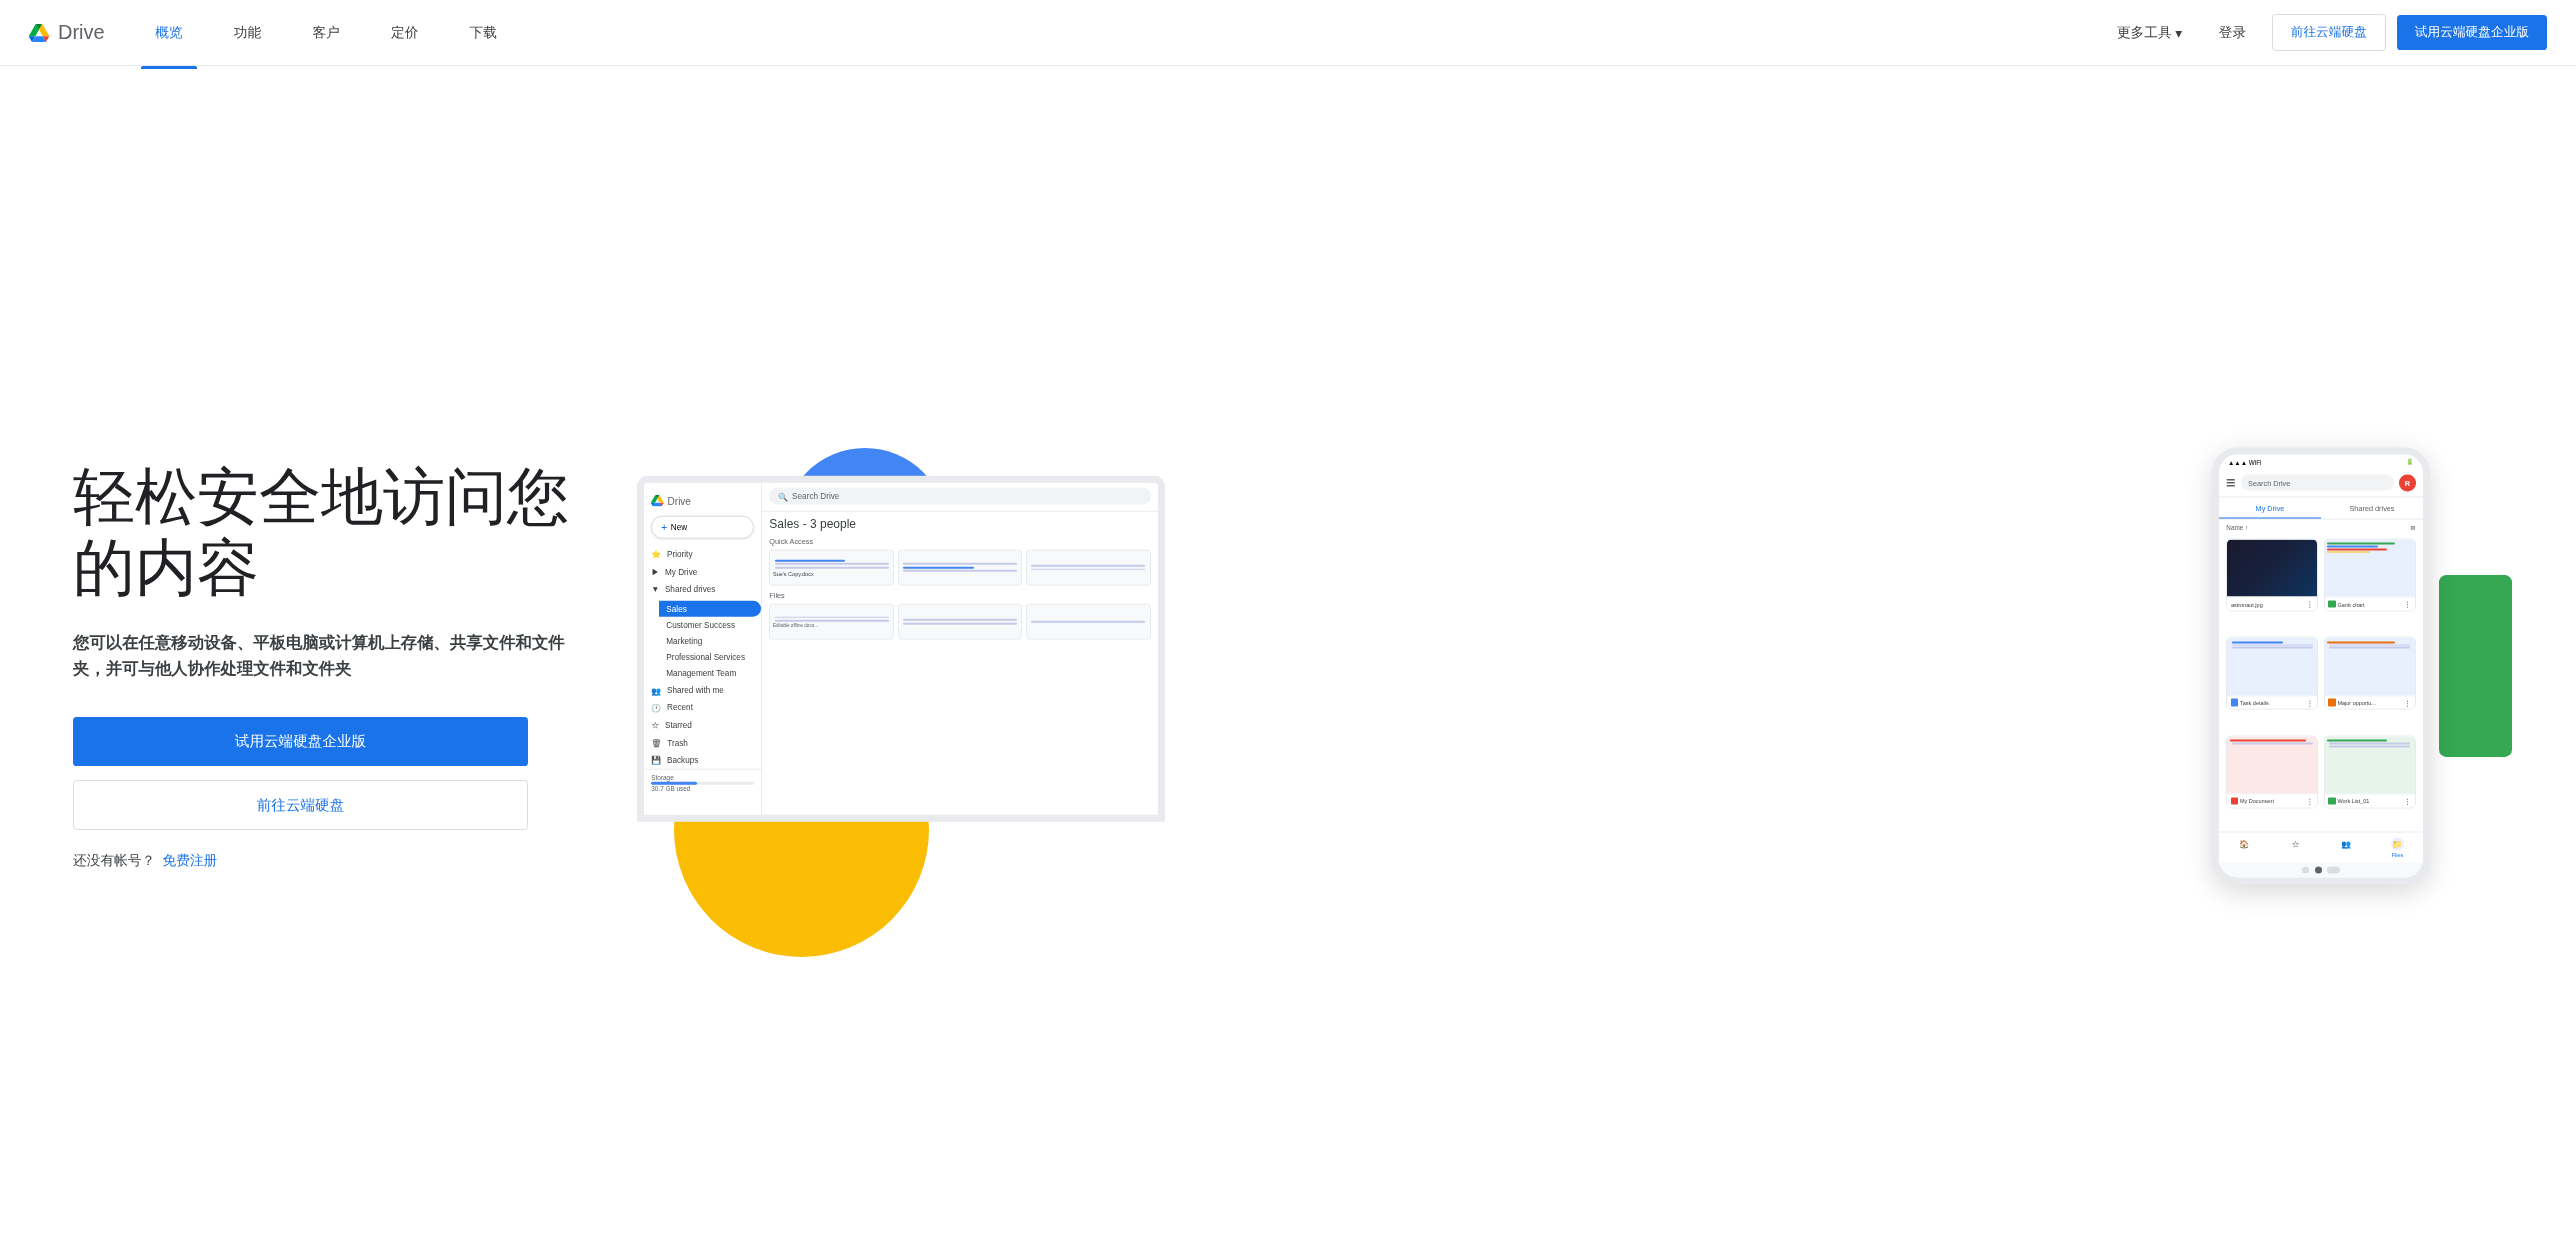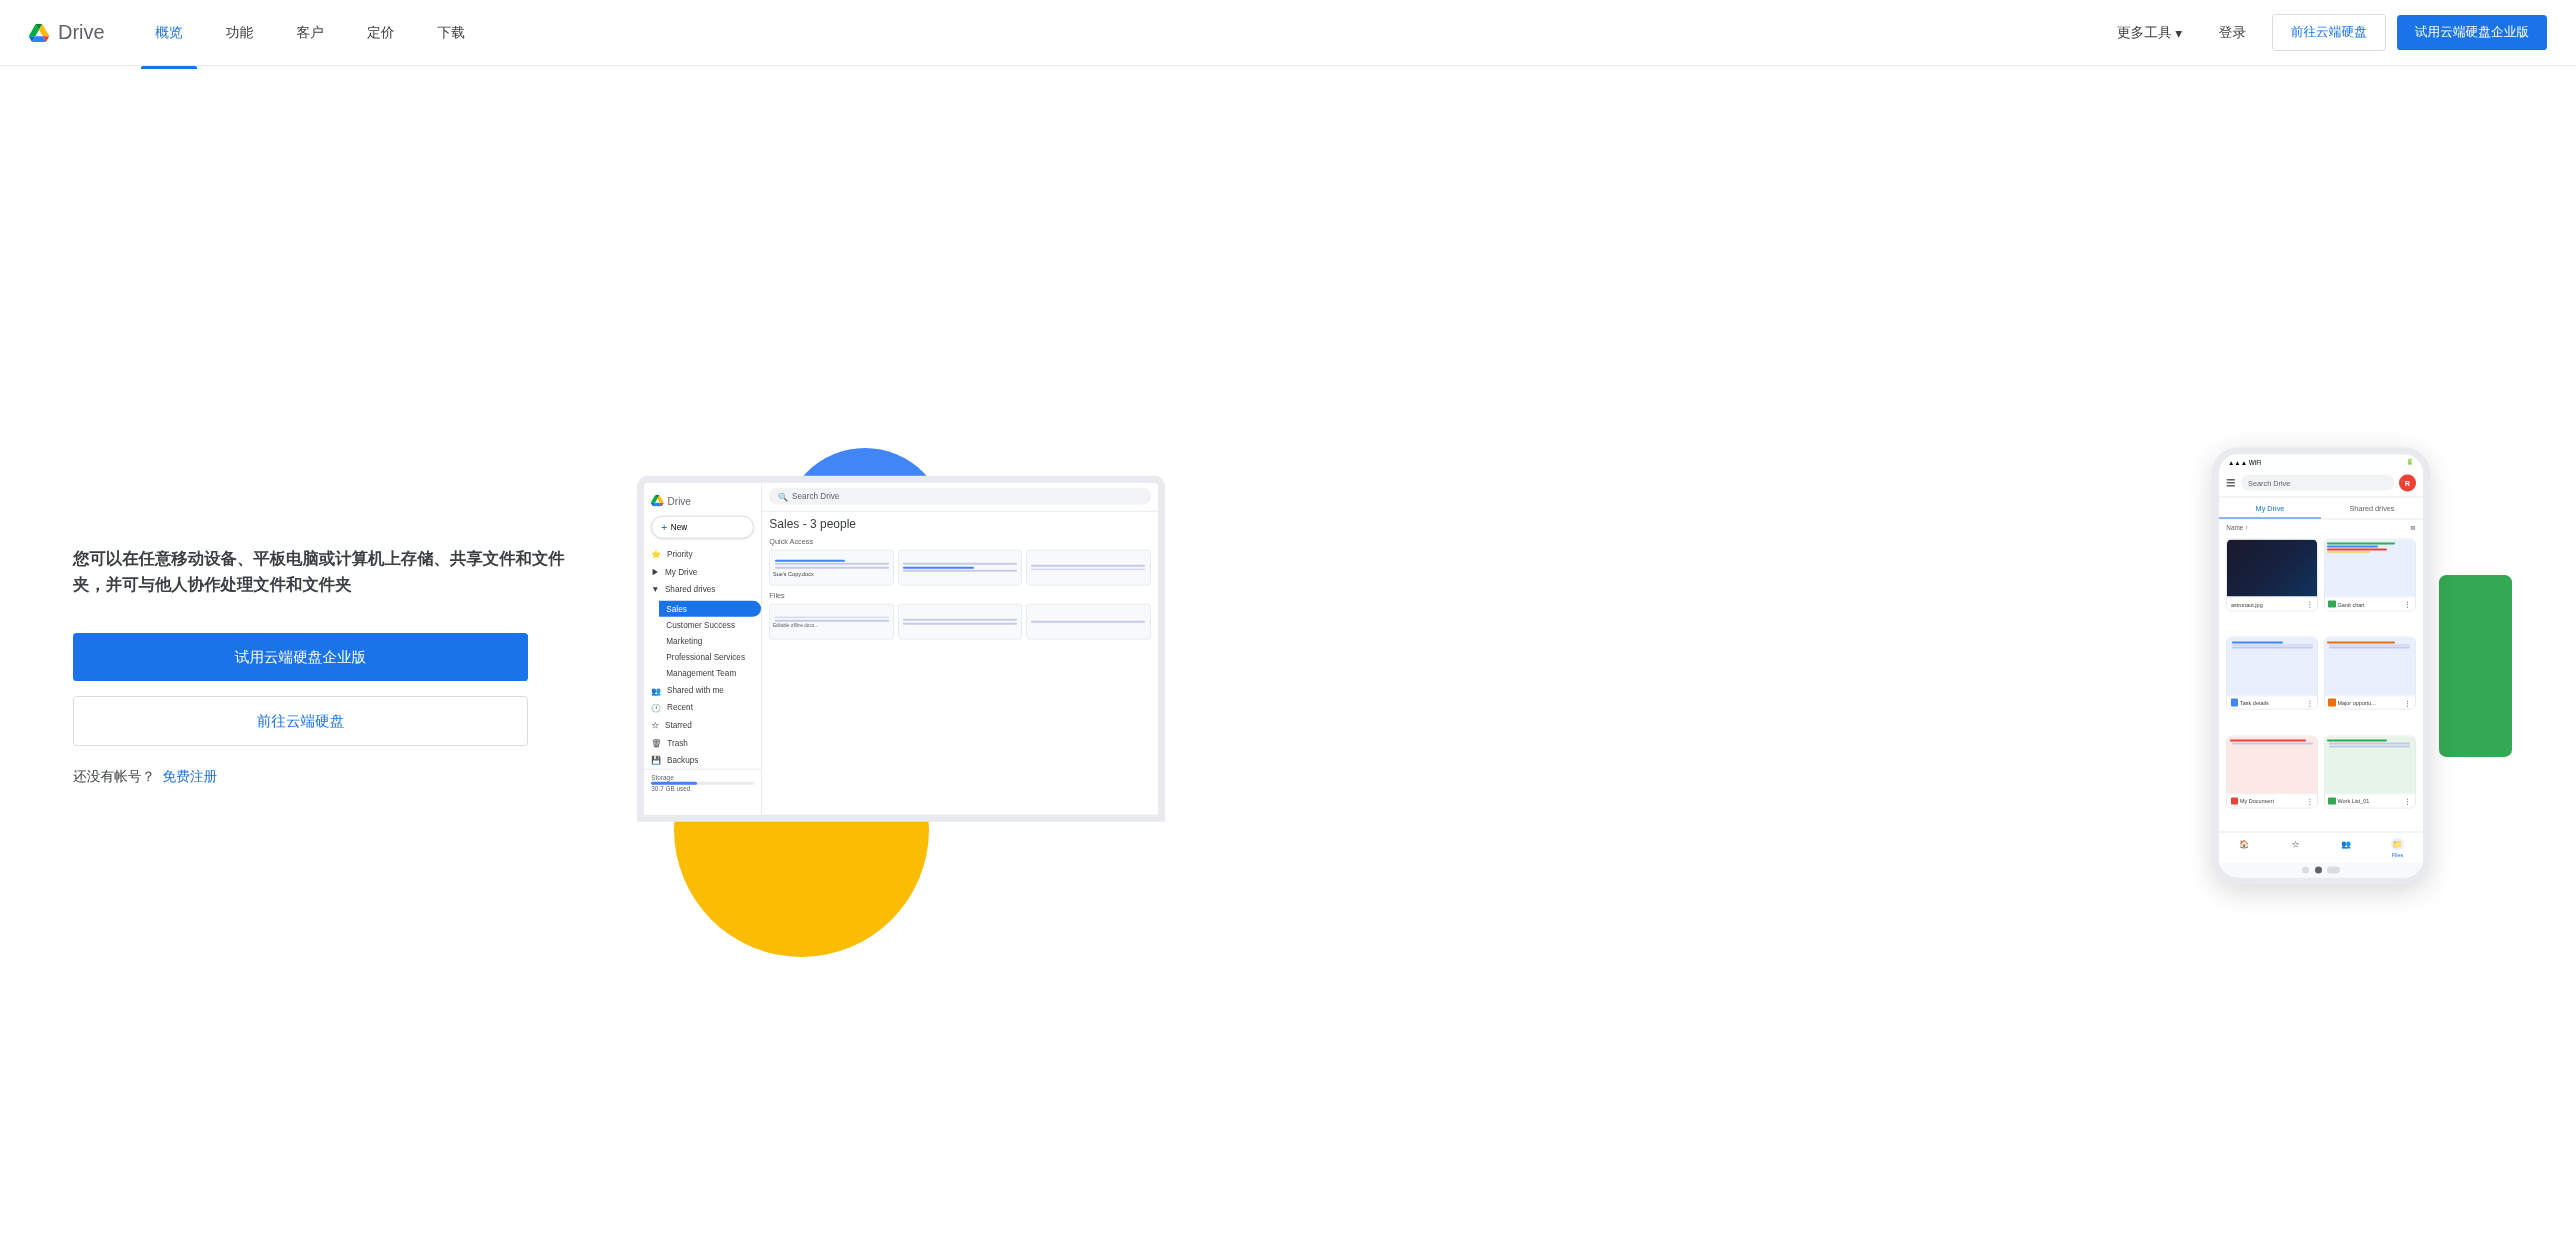--- a/index.html
+++ b/index.html
@@ -7,21 +7,21 @@
     body { font-family: 'Google Sans', Arial, sans-serif; background: #fff; overflow-x: hidden; }
 
     
     nav {
       display: flex; align-items: center; padding: 0 29px;
       height: 66px; border-bottom: 0.9px solid #e8eaed; background: #fff;
       position: sticky; top: 0; z-index: 100;
     }
     .nav-logo { display: flex; align-items: center; gap: 9px; margin-right: 36px; text-decoration: none; }
     .nav-logo-text { font-size: 20px; color: #5f6368; font-weight: 400; }
-    .nav-links { display: flex; gap: 14px; flex: 1; }
+    .nav-links { display: flex; gap: 22px; flex: 1; }
     .nav-link {
       font-size: 13.7px; color: #3c4043; padding: 7.3px 14.6px;
       text-decoration: none; border-radius: 3.6px; cursor: pointer;
       position: relative;
     }
     .nav-link.active { color: #1a73e8; }
     .nav-link.active::after {
       content: ''; position: absolute; bottom: -20px; left: 0; right: 0;
       height: 2.7px; background: #1a73e8; border-radius: 1.8px 1.8px 0 0;
     }
@@ -274,20 +274,21 @@
       <span>▾</span>
     </div>
     <span class="nav-login">登录</span>
     <button class="btn-outline">前往云端硬盘</button>
     <button class="btn-primary">试用云端硬盘企业版</button>
   </div>
 </nav>
 
 <section class="hero">
   <div class="hero-left">
+    <h1 class="hero-title">轻松安全地访问您的内容</h1>
     <p class="hero-desc">您可以在任意移动设备、平板电脑或计算机上存储、共享文件和文件夹，并可与他人协作处理文件和文件夹</p>
     <div class="hero-buttons">
       <button class="hero-btn-primary">试用云端硬盘企业版</button>
       <button class="hero-btn-outline">前往云端硬盘</button>
     </div>
     <div class="hero-register">
       <span>还没有帐号？</span>
       <a href="#">免费注册</a>
     </div>
   </div>

